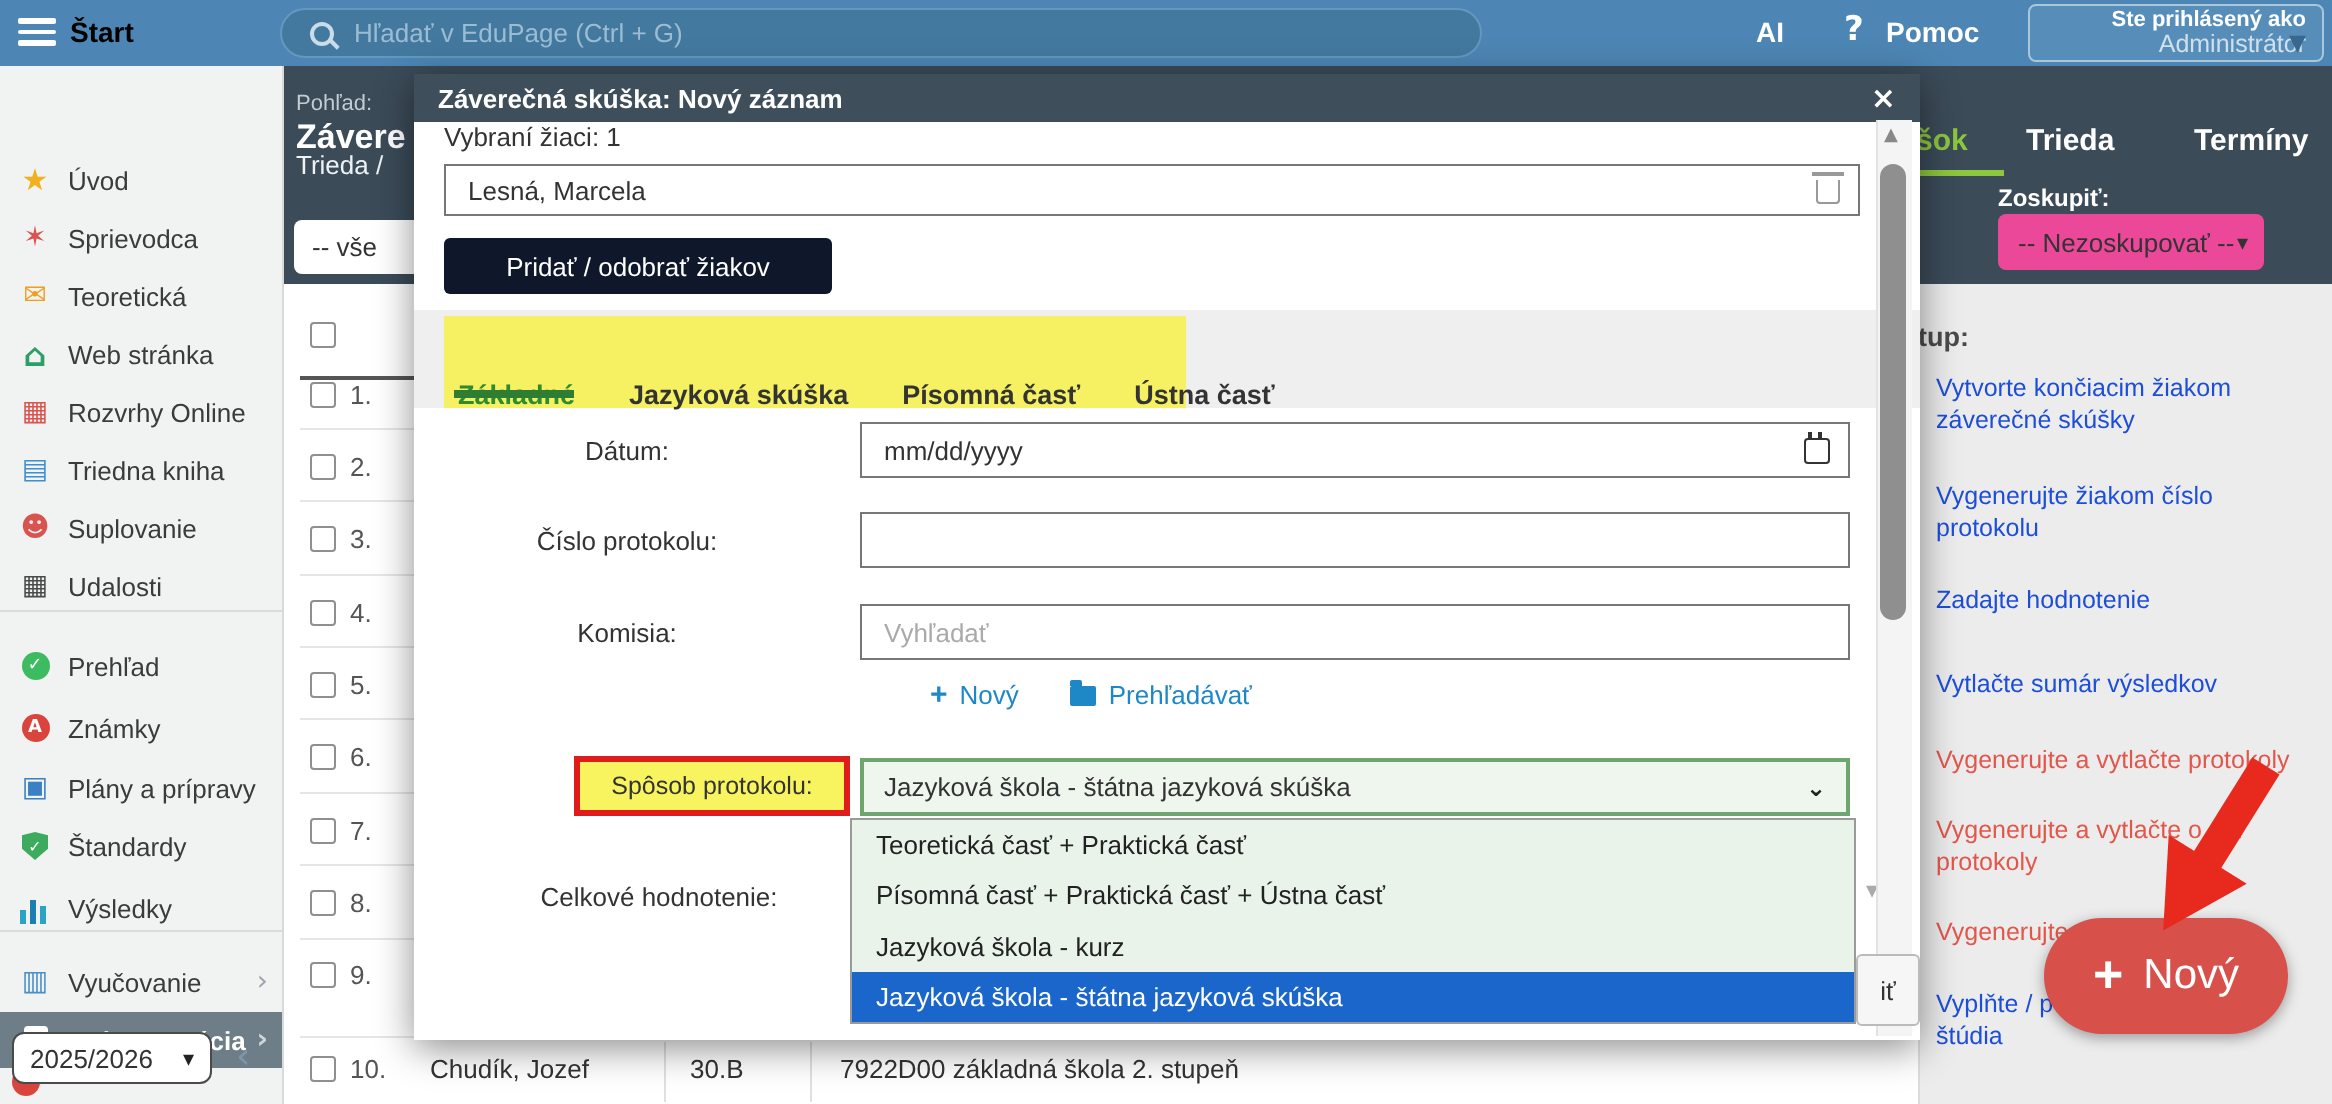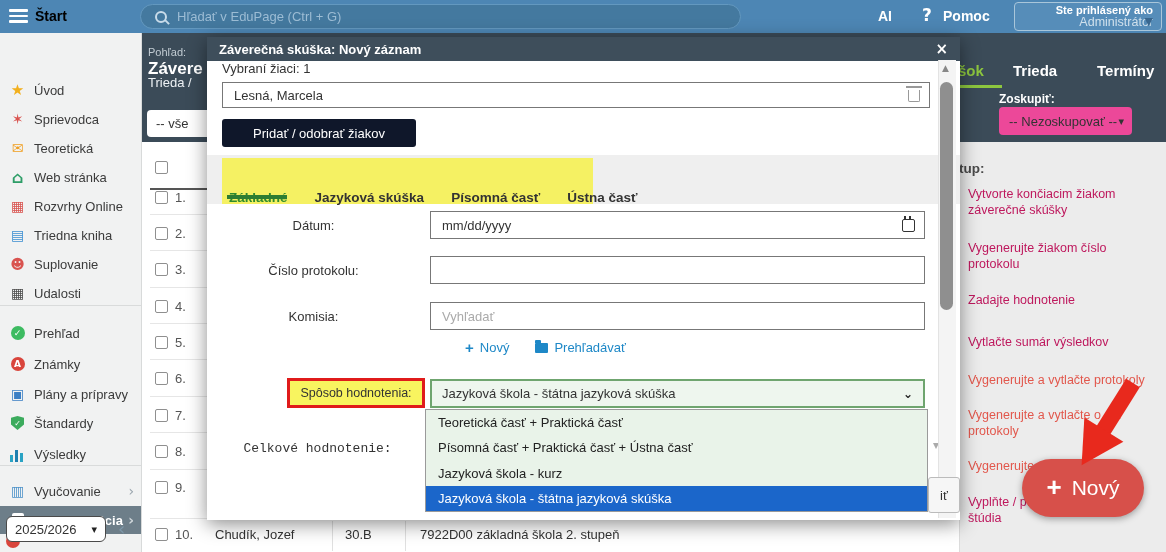--- a/index.html
+++ b/index.html
@@ -81,21 +81,21 @@
   .trow-sep{position:absolute;left:150px;width:808px;height:1px;background:#e6e6e6;}
   #row10-name{left:215px;top:527px;color:#333;}
   #row10-class{left:345px;top:527px;color:#333;}
   #row10-prog{left:420px;top:527px;color:#333;white-space:nowrap;}
   .colsep{position:absolute;top:521px;width:1px;height:30px;background:#e0e0e0;}
 
   
   #rpanel{left:959px;top:142px;width:207px;height:410px;background:#ececec;border-left:1px solid #dcdcdc;box-sizing:border-box;}
   #rp-title{left:959px;top:161px;color:#4a4a4a;font-weight:bold;font-size:13.5px;}
   .rp-link{position:absolute;left:968px;width:192px;font-size:12.5px;line-height:1.3;cursor:pointer;}
-  .rp-link.blue{color:#be185d;}
+  .rp-link.blue{color:#1d4ed8;}
   .rp-link.red{color:#e2574c;}
   #novy-btn{left:1022px;top:459px;width:122px;height:58px;background:#d7504a;border-radius:29px;display:flex;align-items:center;justify-content:center;gap:10px;color:#fff;box-shadow:0 2px 7px rgba(0,0,0,.35);cursor:pointer;z-index:55;}
   #novy-btn .plus{font-size:26px;font-weight:bold;line-height:1;margin-top:-3px;}
   #novy-btn .txt{font-size:21px;}
   #note-arrow{left:1110px;top:383px;width:46px;height:98px;transform:rotate(32deg);transform-origin:23px 0;z-index:60;pointer-events:none;}
   #note-arrow .shaft{position:absolute;left:15px;top:0;width:16px;height:57px;background:#e8291d;}
   #note-arrow .head{position:absolute;left:0;top:55px;width:0;height:0;border-left:23px solid transparent;border-right:23px solid transparent;border-top:42px solid #e8291d;}
 
   
   #modal{left:207px;top:37px;width:753px;height:483px;background:#fff;box-shadow:0 4px 18px rgba(0,0,0,.45);z-index:50;}
@@ -121,21 +121,21 @@
   .calico{width:11px;height:11px;border:1.5px solid #333;border-radius:2px;position:relative;cursor:pointer;}
   .calico::before{content:"";position:absolute;top:-4px;left:1px;width:2px;height:3px;background:#333;box-shadow:5px 0 #333;}
   #m-links{left:258px;top:302px;display:flex;gap:26px;align-items:center;}
   .m-link{color:#1e88c7;font-size:13px;display:flex;align-items:center;gap:6px;cursor:pointer;}
   .m-link .plus{font-weight:bold;font-size:15px;}
   .folder{width:13px;height:10px;background:#1e88c7;border-radius:1px;position:relative;}
   .folder::before{content:"";position:absolute;top:-3px;left:0;width:6px;height:3px;background:#1e88c7;border-radius:1px 1px 0 0;}
   #m-rating-label{left:80px;top:341px;width:138px;height:30px;background:#f8f45f;border:3px solid #e01b1b;box-sizing:border-box;display:flex;align-items:center;justify-content:center;font-size:12.5px;color:#333;}
   #m-rating-select{left:223px;top:342px;width:495px;height:29px;background:#eef6ee;border:2px solid #6fa56f;box-sizing:border-box;display:flex;align-items:center;justify-content:space-between;padding:0 10px;cursor:pointer;}
   #m-rating-select .caret{font-weight:bold;color:#222;font-size:12px;}
-  #m-overall-label{left:4px;top:404px;width:213px;font-family:Liberation Mono, monospace;}
+  #m-overall-label{left:16px;top:404px;width:213px;}
   #m-overall-caret{left:726px;top:401px;color:#aaa;font-size:12px;}
   #m-savefrag{left:721px;top:440px;width:30px;height:34px;background:#f6f6f6;border:1px solid #bbb;border-radius:3px;display:flex;align-items:center;justify-content:center;color:#333;cursor:pointer;z-index:1;}
   #m-options{left:218px;top:372px;width:503px;height:103px;background:#e9f3e9;border:1px solid #9a9a9a;box-sizing:border-box;display:flex;flex-direction:column;z-index:2;}
   .m-opt{flex:1;display:flex;align-items:center;padding-left:12px;font-size:13px;color:#222;cursor:pointer;}
   .m-opt.sel{background:#1b66ca;color:#fff;}
   #m-scroll{left:731px;top:23px;width:18px;height:458px;background:#f4f4f4;border-left:1px solid #e3e3e3;box-sizing:border-box;}
   #m-scroll-up{left:735px;top:26px;color:#888;font-size:9px;cursor:pointer;}
   #m-thumb{left:733px;top:45px;width:13px;height:228px;background:#8f8f8f;border-radius:7px;cursor:pointer;}
 </style>
 </head>
@@ -372,21 +372,21 @@
       <span class="m-link">
           <span class="plus">+</span>
           <span>Nový</span>
         </span>
       <span class="m-link">
           <span class="folder"></span>
           <span>Prehľadávať</span>
         </span>
     </div>
 
-    <div id="m-rating-label" class="abs">Spôsob hodnotenia:</div>
+    <div id="m-rating-label" class="abs">Spôsob protokolu:</div>
     <div id="m-rating-select" class="abs">
       <span>Jazyková škola - štátna jazyková skúška</span>
       <span class="caret sym">⌄</span>
     </div>
 
     <div class="flabel" id="m-overall-label">Celkové hodnotenie:</div>
     <div id="m-overall-caret" class="abs sym">▾</div>
 
     <div id="m-savefrag" class="abs">iť</div>
 

